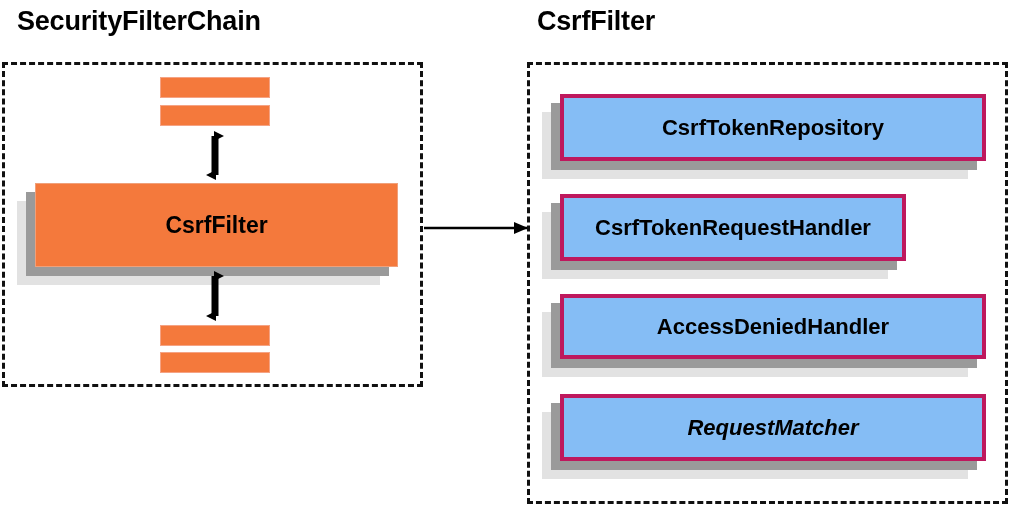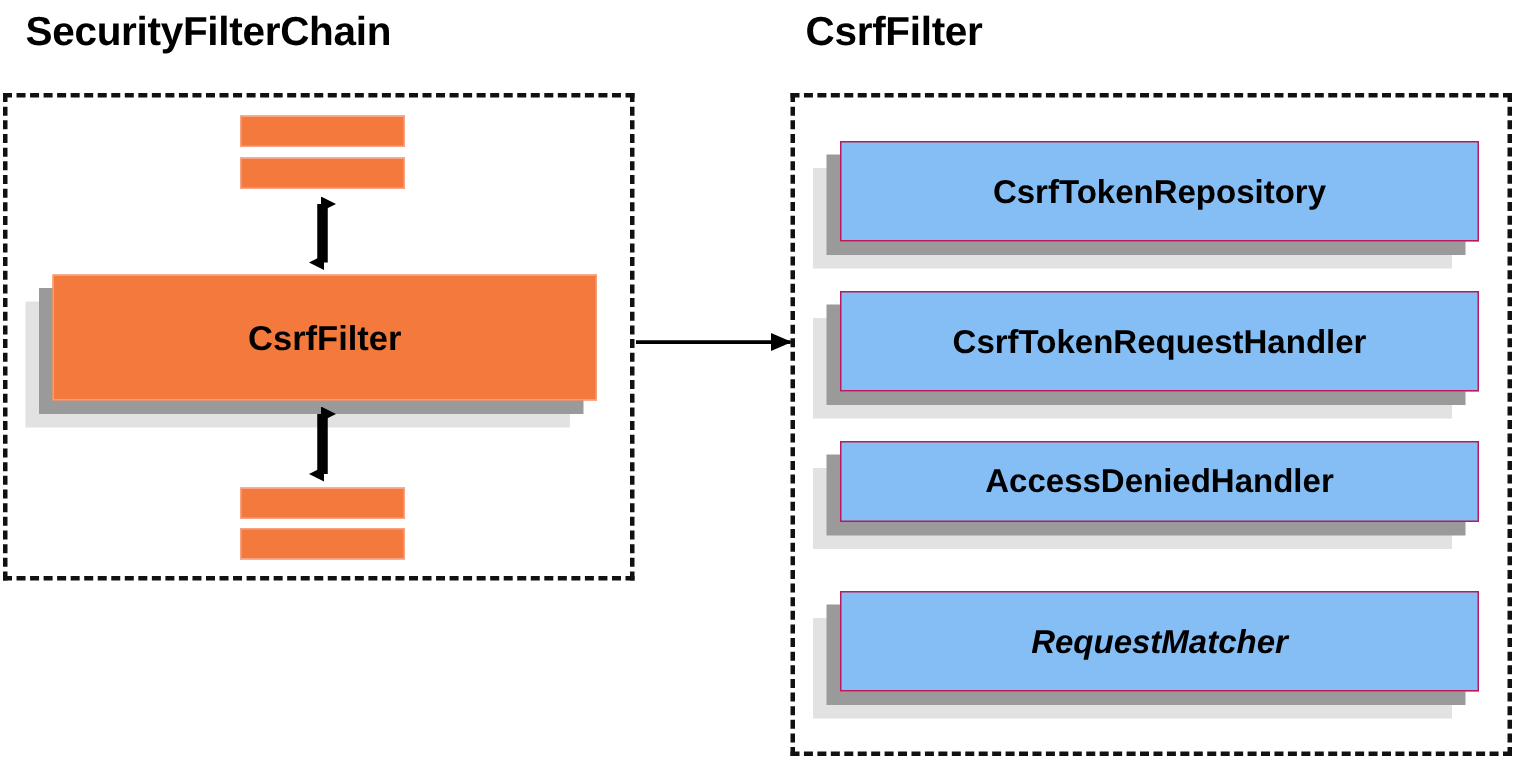--- a/index.html
+++ b/index.html
@@ -69,21 +69,21 @@
 
   
   .box-orange .face {
     background: #f4793c;
     border: 1px solid #f0a07a;
     font-size: 23px;
   }
   
   .box-blue .face {
     background: #85bdf5;
-    border: 1px solid #be185d;
+    border: 4px solid #be185d;
     font-size: 22px;
   }
 
   
   .bar-orange {
     position: absolute;
     background: #f4793c;
     border: 1px solid #f5a384;
     box-sizing: border-box;
   }
@@ -119,27 +119,27 @@
 <div class="panel-title" id="title-right">CsrfFilter</div>
 
 <div class="dashed-panel" id="panel-csrf"></div>
 
 <div class="shadow-box box-blue" style="left:560px; top:94px; width:426px; height:67px;">
   <div class="sh-light"></div>
   <div class="sh-dark"></div>
   <div class="face">CsrfTokenRepository</div>
 </div>
 
-<div class="shadow-box box-blue" style="left:560px; top:194px; width:426px; height:67px;">
+<div class="shadow-box box-blue" style="left:560px; top:194px; width:346px; height:67px;">
   <div class="sh-light"></div>
   <div class="sh-dark"></div>
   <div class="face">CsrfTokenRequestHandler</div>
 </div>
 
-<div class="shadow-box box-blue" style="left:560px; top:294px; width:426px; height:54px;border-radius:11px;">
+<div class="shadow-box box-blue" style="left:560px; top:294px; width:426px; height:65px;border-radius:11px;">
   <div class="sh-light"></div>
   <div class="sh-dark"></div>
   <div class="face">AccessDeniedHandler</div>
 </div>
 
 <div class="shadow-box box-blue" style="left:560px; top:394px; width:426px; height:67px;font-style:italic;">
   <div class="sh-light"></div>
   <div class="sh-dark"></div>
   <div class="face">RequestMatcher</div>
 </div>

